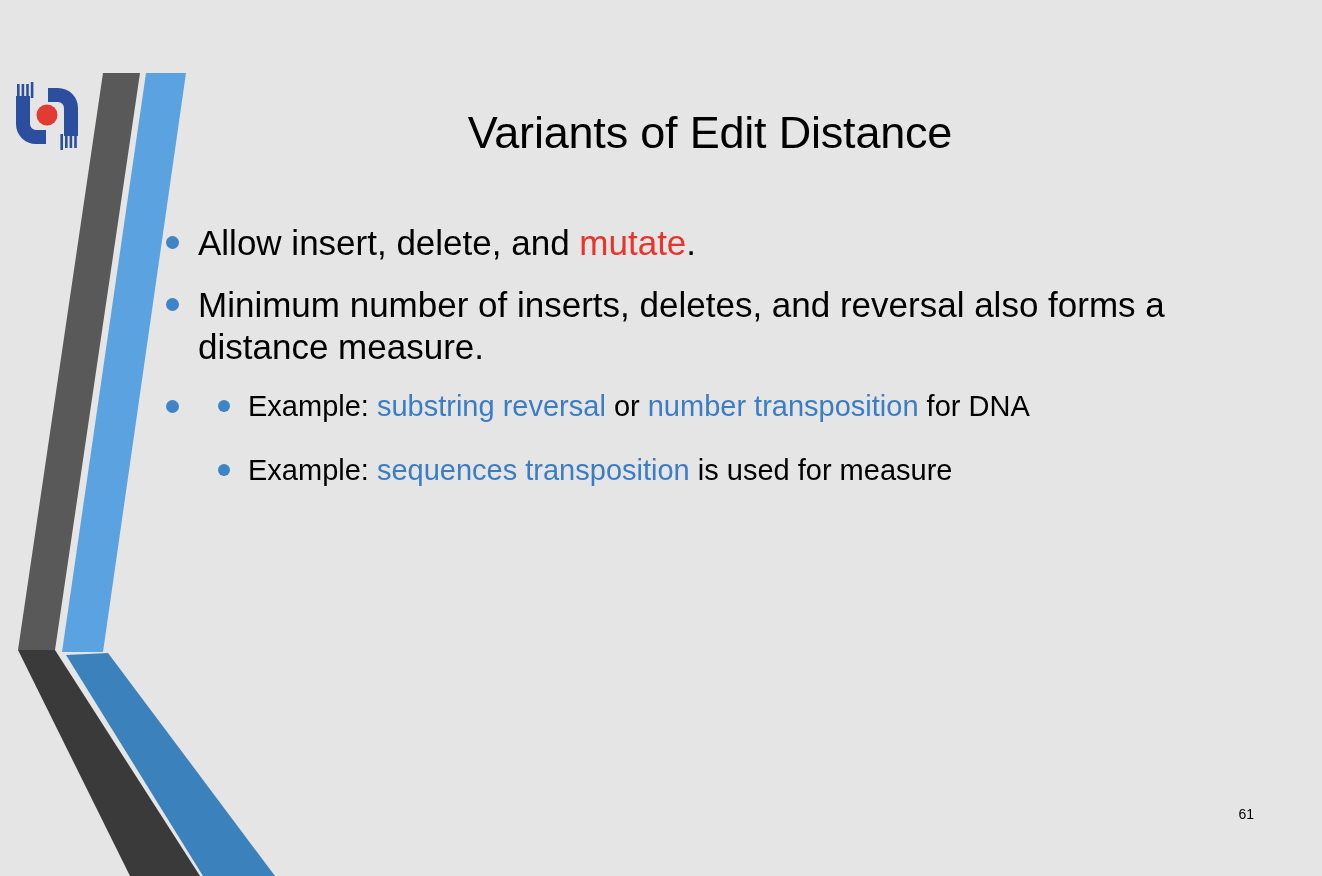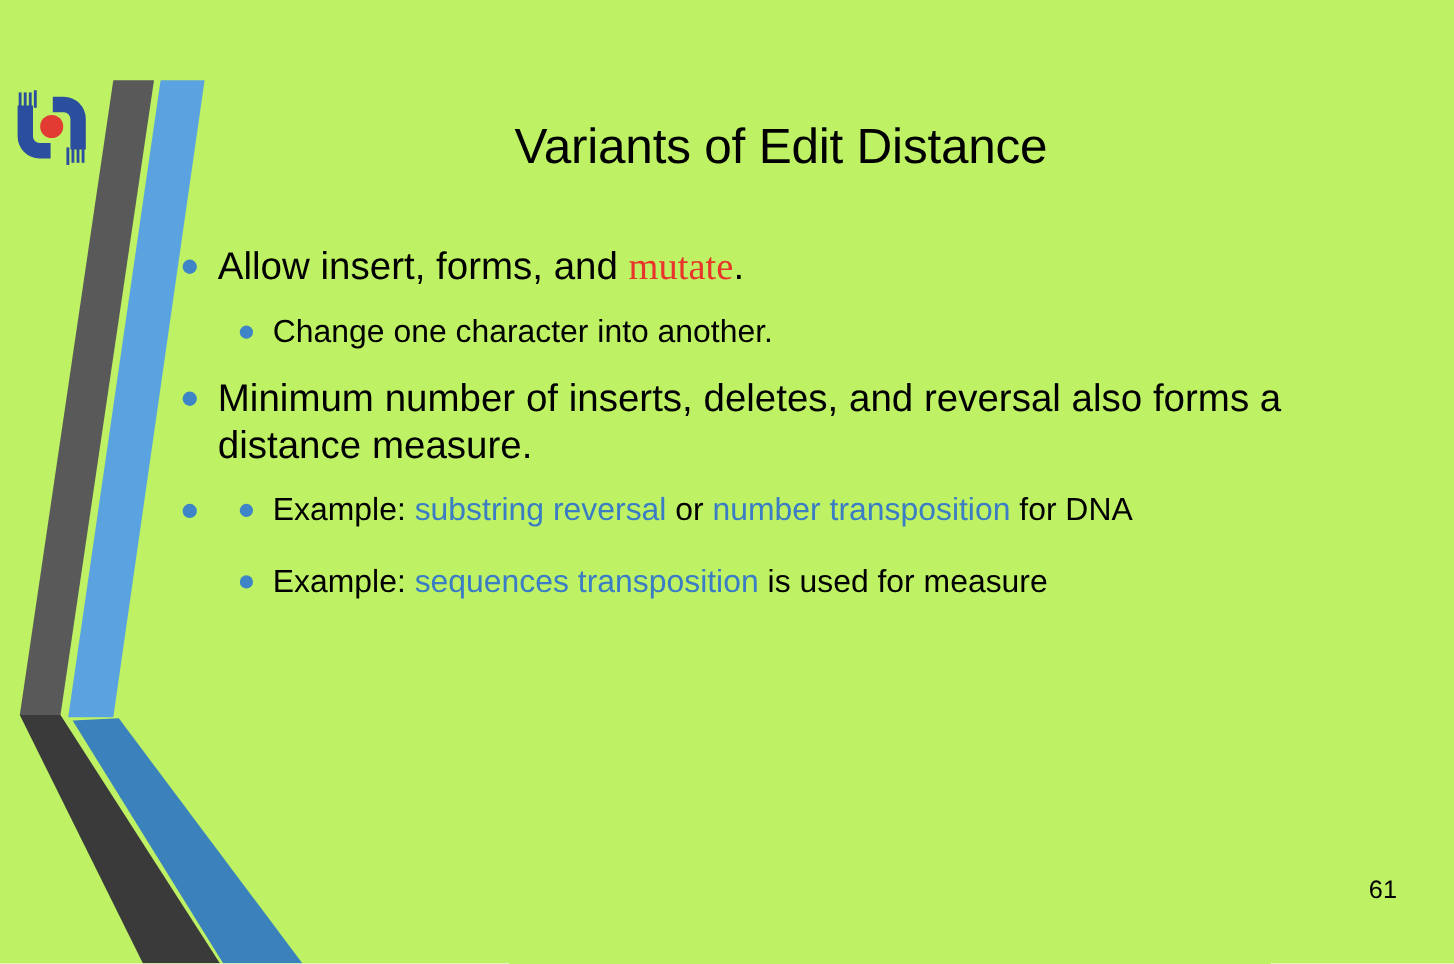--- a/index.html
+++ b/index.html
@@ -4,21 +4,21 @@
 <style>
   html, body {
     margin: 0;
     padding: 0;
     background: #ffffff;
   }
   #slide {
     position: relative;
     width: 1322px;
     height: 876px;
-    background: #bef264;
+    background: #e5e5e5;
     overflow: hidden;
     font-family: "Liberation Sans", sans-serif;
   }
 
   
   #ribbon {
     position: absolute;
     left: 0;
     top: 0;
     width: 330px;
@@ -96,29 +96,29 @@
   .l2 .cont {
     display: block;
     padding-left: 116px;
   }
 
   .sp-a { margin-bottom: 20px; }
   .sp-b { margin-bottom: 22px; }
   .sp-c { margin-bottom: 18px; }
   .sp-d { margin-bottom: 28px; }
 
-  .red  { color: #E8342A; font-family: Liberation Serif, serif; }
+  .red  { color: #E8342A; }
   .blue { color: #3B7DC4; }
 
   
   #pagenum {
     position: absolute;
-    right: 52px;
+    right: 68px;
     bottom: 54px;
-    font-size: 23px;
+    font-size: 14px;
     color: #000000;
   }
 </style>
 </head>
 <body>
 
 <div id="slide">
 
   <svg id="ribbon" viewBox="0 0 330 876" width="330" height="876" xmlns="http://www.w3.org/2000/svg">
 
@@ -149,26 +149,23 @@
       <rect x="52.4" y="56" width="2.6" height="16"></rect>
     </g>
     <circle cx="39" cy="37" r="10.5" fill="#E23B33"></circle>
   </svg>
 
   <div id="title">Variants of Edit Distance</div>
 
   <div id="body">
 
     <div class="l1 sp-a">
-      <span class="dot"></span><span>Allow insert, forms, and </span><span class="red">mutate</span><span>.</span>
+      <span class="dot"></span><span>Allow insert, delete, and </span><span class="red">mutate</span><span>.</span>
     </div>
 
-    <div class="l2 sp-b">
-      <span class="dot"></span><span>Change one character into another.</span>
-    </div>
 
     <div class="l1 sp-c">
       <span class="dot"></span><span>Minimum number of inserts, deletes, and reversal also forms a distance measure.</span>
     </div>
 
     <div class="l1 sp-a">
       <span class="dot"></span>
     </div>
 
     <div class="l2 sp-d">

